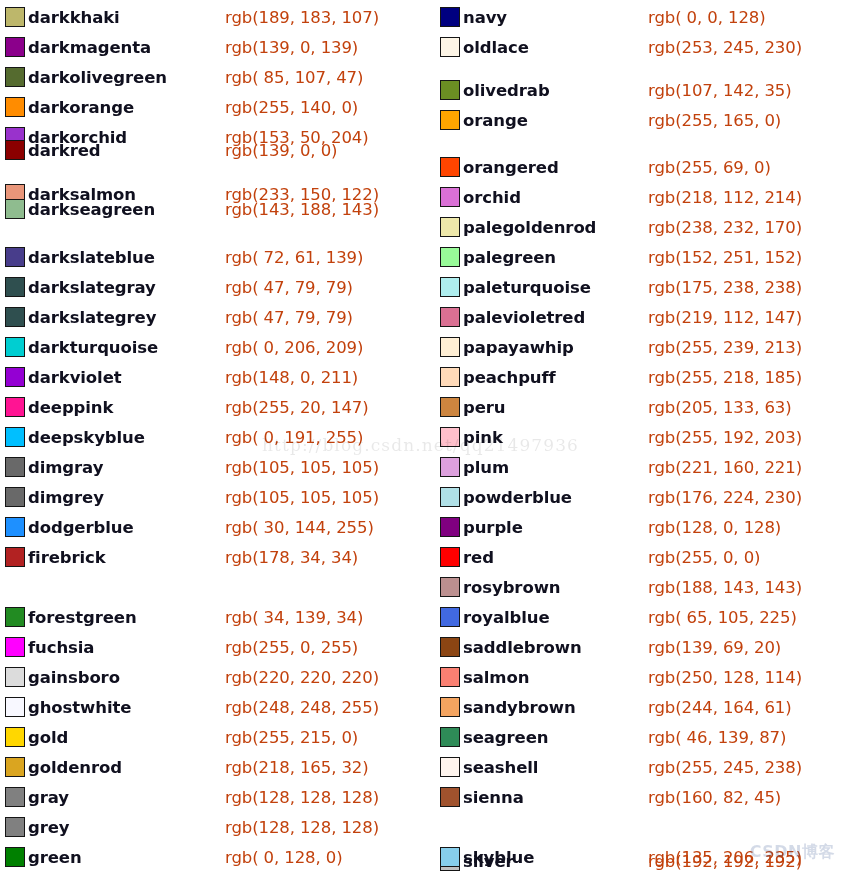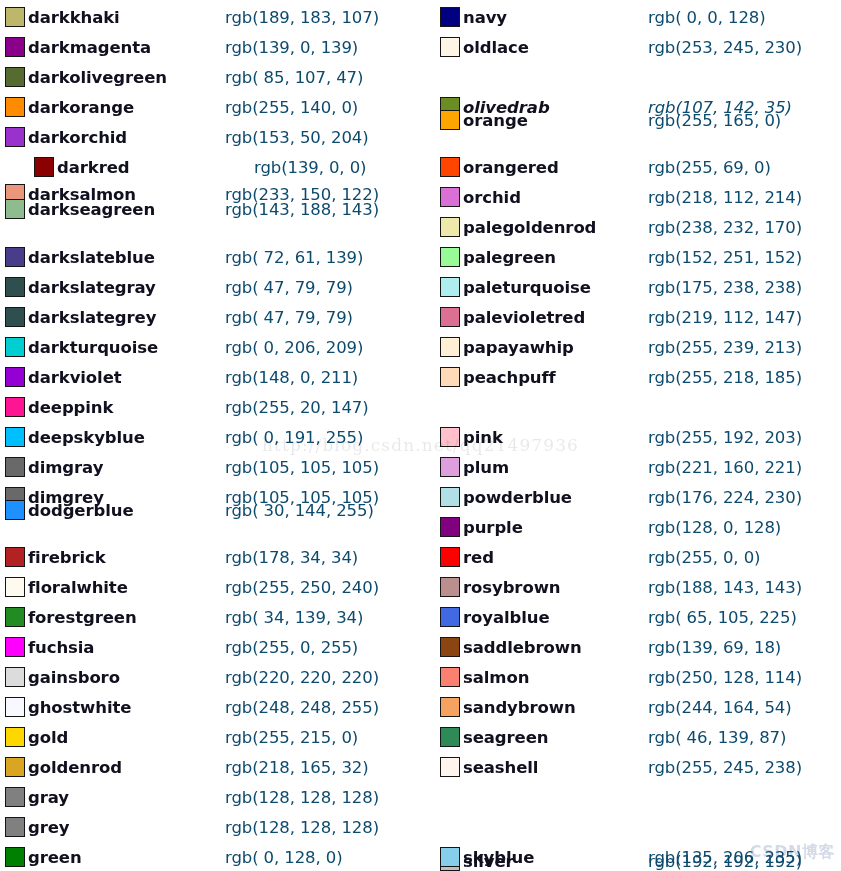--- a/index.html
+++ b/index.html
@@ -62,21 +62,21 @@
   .column.right .color-name { left: 43px; }
 
   .rgb-value {
     position: absolute;
     left: 225px;
     top: 0px;
     height: 30px;
     line-height: 30px;
     font-size: 16.5px;
     font-weight: normal;
-    color: #0c4a6e;
+    color: #c2410c;
     white-space: pre;
     letter-spacing: -0.1px;
   }
   .column.right .rgb-value { left: 228px; }
 
   
   #watermark-url {
     position: absolute;
     left: 262px;
     top: 435px;
@@ -125,21 +125,21 @@
       <div class="swatch-row" style="top: 93px;">
         <div class="swatch" style="background: rgb(255, 140, 0);"></div>
         <div class="color-name">darkorange</div>
         <div class="rgb-value">rgb(255, 140, 0)</div>
       </div>
       <div class="swatch-row" style="top: 123px;">
         <div class="swatch" style="background: rgb(153, 50, 204);"></div>
         <div class="color-name">darkorchid</div>
         <div class="rgb-value">rgb(153, 50, 204)</div>
       </div>
-      <div class="swatch-row" style="top: 153px; margin-left: 29px;">
+      <div class="swatch-row" style="top: 136px;">
         <div class="swatch" style="background: rgb(139, 0, 0);"></div>
         <div class="color-name">darkred</div>
         <div class="rgb-value">rgb(139, 0, 0)</div>
       </div>
       <div class="swatch-row" style="top: 180px; padding-left: 36px;">
         <div class="swatch" style="background: rgb(233, 150, 122);"></div>
         <div class="color-name">darksalmon</div>
         <div class="rgb-value">rgb(233, 150, 122)</div>
       </div>
       <div class="swatch-row" style="top: 195px;">
@@ -185,34 +185,29 @@
       <div class="swatch-row" style="top: 453px;">
         <div class="swatch" style="background: rgb(105, 105, 105);"></div>
         <div class="color-name">dimgray</div>
         <div class="rgb-value">rgb(105, 105, 105)</div>
       </div>
       <div class="swatch-row" style="top: 483px;">
         <div class="swatch" style="background: rgb(105, 105, 105);"></div>
         <div class="color-name">dimgrey</div>
         <div class="rgb-value">rgb(105, 105, 105)</div>
       </div>
-      <div class="swatch-row" style="top: 496px;">
+      <div class="swatch-row" style="top: 513px;">
         <div class="swatch" style="background: rgb(30, 144, 255);"></div>
         <div class="color-name">dodgerblue</div>
         <div class="rgb-value">rgb( 30, 144, 255)</div>
       </div>
       <div class="swatch-row" style="top: 543px;">
         <div class="swatch" style="background: rgb(178, 34, 34);"></div>
         <div class="color-name">firebrick</div>
         <div class="rgb-value">rgb(178, 34, 34)</div>
-      </div>
-      <div class="swatch-row" style="top: 573px;">
-        <div class="swatch" style="background: rgb(255, 250, 240);"></div>
-        <div class="color-name">floralwhite</div>
-        <div class="rgb-value">rgb(255, 250, 240)</div>
       </div>
       <div class="swatch-row" style="top: 603px;">
         <div class="swatch" style="background: rgb(34, 139, 34);"></div>
         <div class="color-name">forestgreen</div>
         <div class="rgb-value">rgb( 34, 139, 34)</div>
       </div>
       <div class="swatch-row" style="top: 633px;">
         <div class="swatch" style="background: rgb(255, 0, 255);"></div>
         <div class="color-name">fuchsia</div>
         <div class="rgb-value">rgb(255, 0, 255)</div>
@@ -257,21 +252,21 @@
       <div class="swatch-row" style="top: 3px;">
         <div class="swatch" style="background: rgb(0, 0, 128);"></div>
         <div class="color-name">navy</div>
         <div class="rgb-value">rgb( 0, 0, 128)</div>
       </div>
       <div class="swatch-row" style="top: 33px;">
         <div class="swatch" style="background: rgb(253, 245, 230);"></div>
         <div class="color-name">oldlace</div>
         <div class="rgb-value">rgb(253, 245, 230)</div>
       </div>
-      <div class="swatch-row" style="top: 93px; font-style: italic;">
+      <div class="swatch-row" style="top: 76px;">
         <div class="swatch" style="background: rgb(107, 142, 35);"></div>
         <div class="color-name">olivedrab</div>
         <div class="rgb-value">rgb(107, 142, 35)</div>
       </div>
       <div class="swatch-row" style="top: 106px;">
         <div class="swatch" style="background: rgb(255, 165, 0);"></div>
         <div class="color-name">orange</div>
         <div class="rgb-value">rgb(255, 165, 0)</div>
       </div>
       <div class="swatch-row" style="top: 153px;">
@@ -307,20 +302,25 @@
       <div class="swatch-row" style="top: 333px;">
         <div class="swatch" style="background: rgb(255, 239, 213);"></div>
         <div class="color-name">papayawhip</div>
         <div class="rgb-value">rgb(255, 239, 213)</div>
       </div>
       <div class="swatch-row" style="top: 363px;">
         <div class="swatch" style="background: rgb(255, 218, 185);"></div>
         <div class="color-name">peachpuff</div>
         <div class="rgb-value">rgb(255, 218, 185)</div>
       </div>
+      <div class="swatch-row" style="top: 393px;">
+        <div class="swatch" style="background: rgb(205, 133, 63);"></div>
+        <div class="color-name">peru</div>
+        <div class="rgb-value">rgb(205, 133, 63)</div>
+      </div>
       <div class="swatch-row" style="top: 423px;">
         <div class="swatch" style="background: rgb(255, 192, 203);"></div>
         <div class="color-name">pink</div>
         <div class="rgb-value">rgb(255, 192, 203)</div>
       </div>
       <div class="swatch-row" style="top: 453px;">
         <div class="swatch" style="background: rgb(221, 160, 221);"></div>
         <div class="color-name">plum</div>
         <div class="rgb-value">rgb(221, 160, 221)</div>
       </div>
@@ -345,42 +345,47 @@
         <div class="rgb-value">rgb(188, 143, 143)</div>
       </div>
       <div class="swatch-row" style="top: 603px;">
         <div class="swatch" style="background: rgb(65, 105, 225);"></div>
         <div class="color-name">royalblue</div>
         <div class="rgb-value">rgb( 65, 105, 225)</div>
       </div>
       <div class="swatch-row" style="top: 633px;">
         <div class="swatch" style="background: rgb(139, 69, 19);"></div>
         <div class="color-name">saddlebrown</div>
-        <div class="rgb-value">rgb(139, 69, 18)</div>
+        <div class="rgb-value">rgb(139, 69, 20)</div>
       </div>
       <div class="swatch-row" style="top: 663px;">
         <div class="swatch" style="background: rgb(250, 128, 114);"></div>
         <div class="color-name">salmon</div>
         <div class="rgb-value">rgb(250, 128, 114)</div>
       </div>
       <div class="swatch-row" style="top: 693px;">
         <div class="swatch" style="background: rgb(244, 164, 96);"></div>
         <div class="color-name">sandybrown</div>
-        <div class="rgb-value">rgb(244, 164, 54)</div>
+        <div class="rgb-value">rgb(244, 164, 61)</div>
       </div>
       <div class="swatch-row" style="top: 723px;">
         <div class="swatch" style="background: rgb(46, 139, 87);"></div>
         <div class="color-name">seagreen</div>
         <div class="rgb-value">rgb( 46, 139, 87)</div>
       </div>
       <div class="swatch-row" style="top: 753px;">
         <div class="swatch" style="background: rgb(255, 245, 238);"></div>
         <div class="color-name">seashell</div>
         <div class="rgb-value">rgb(255, 245, 238)</div>
       </div>
+      <div class="swatch-row" style="top: 783px;">
+        <div class="swatch" style="background: rgb(160, 82, 45);"></div>
+        <div class="color-name">sienna</div>
+        <div class="rgb-value">rgb(160, 82, 45)</div>
+      </div>
       <div class="swatch-row" style="top: 847px;">
         <div class="swatch" style="background: rgb(192, 192, 192);"></div>
         <div class="color-name">silver</div>
         <div class="rgb-value">rgb(192, 192, 192)</div>
       </div>
       <div class="swatch-row" style="top: 843px;">
         <div class="swatch" style="background: rgb(135, 206, 235);"></div>
         <div class="color-name">skyblue</div>
         <div class="rgb-value">rgb(135, 206, 235)</div>
       </div>

